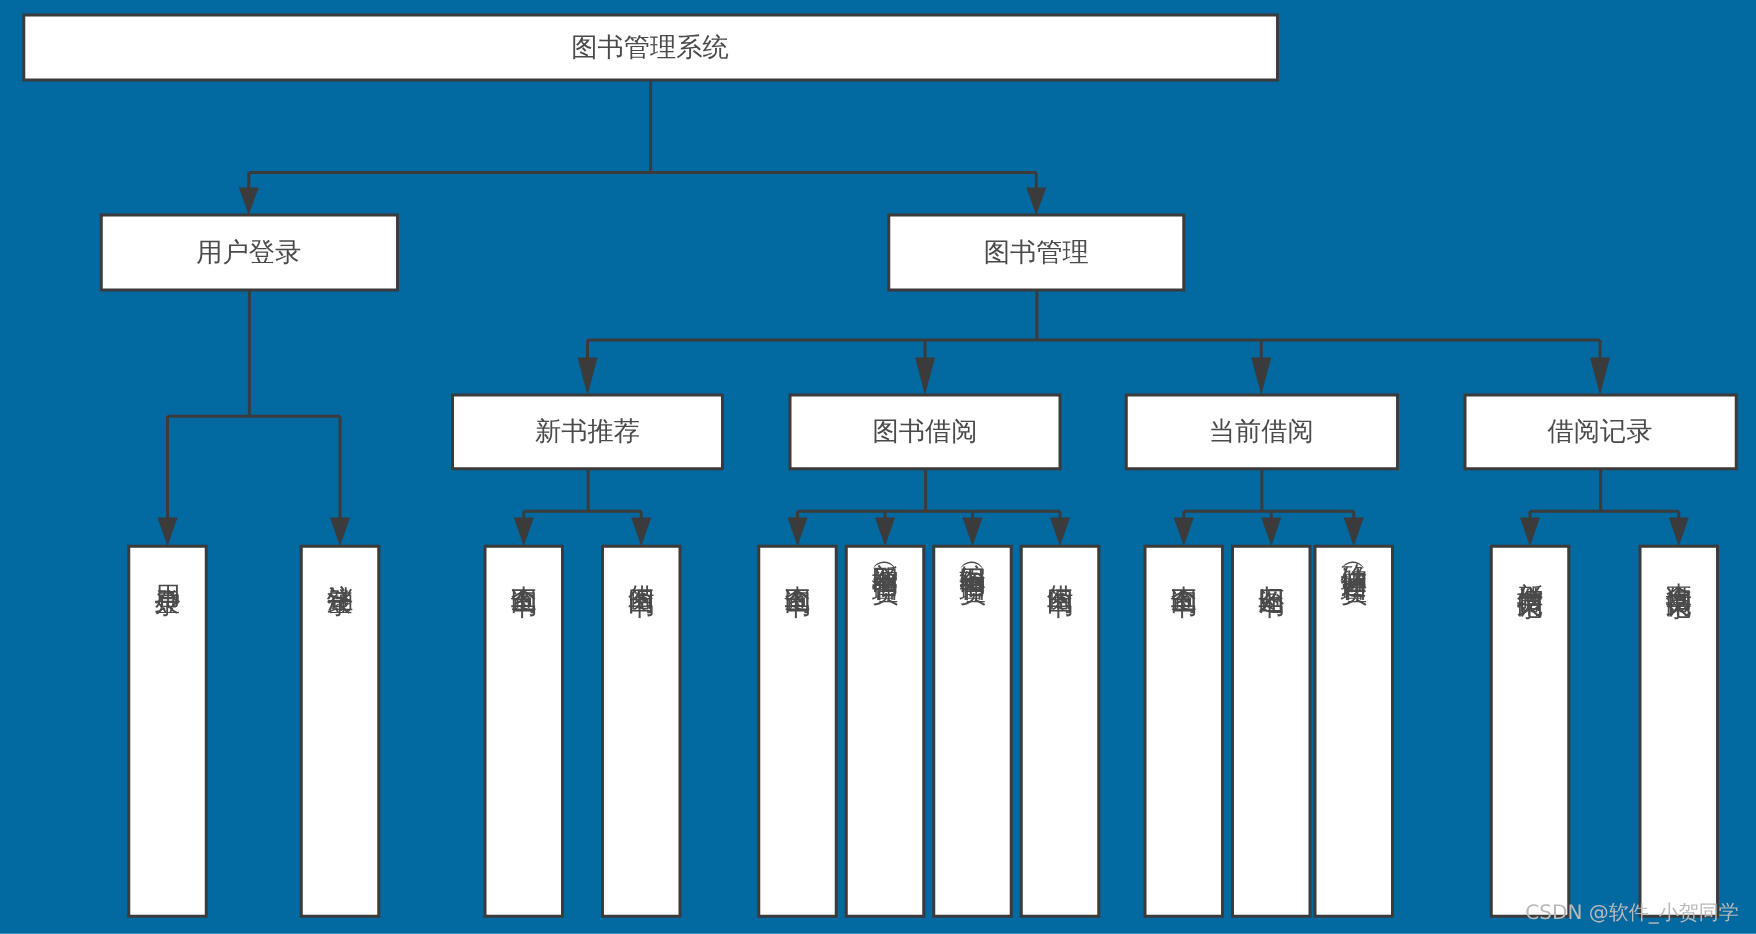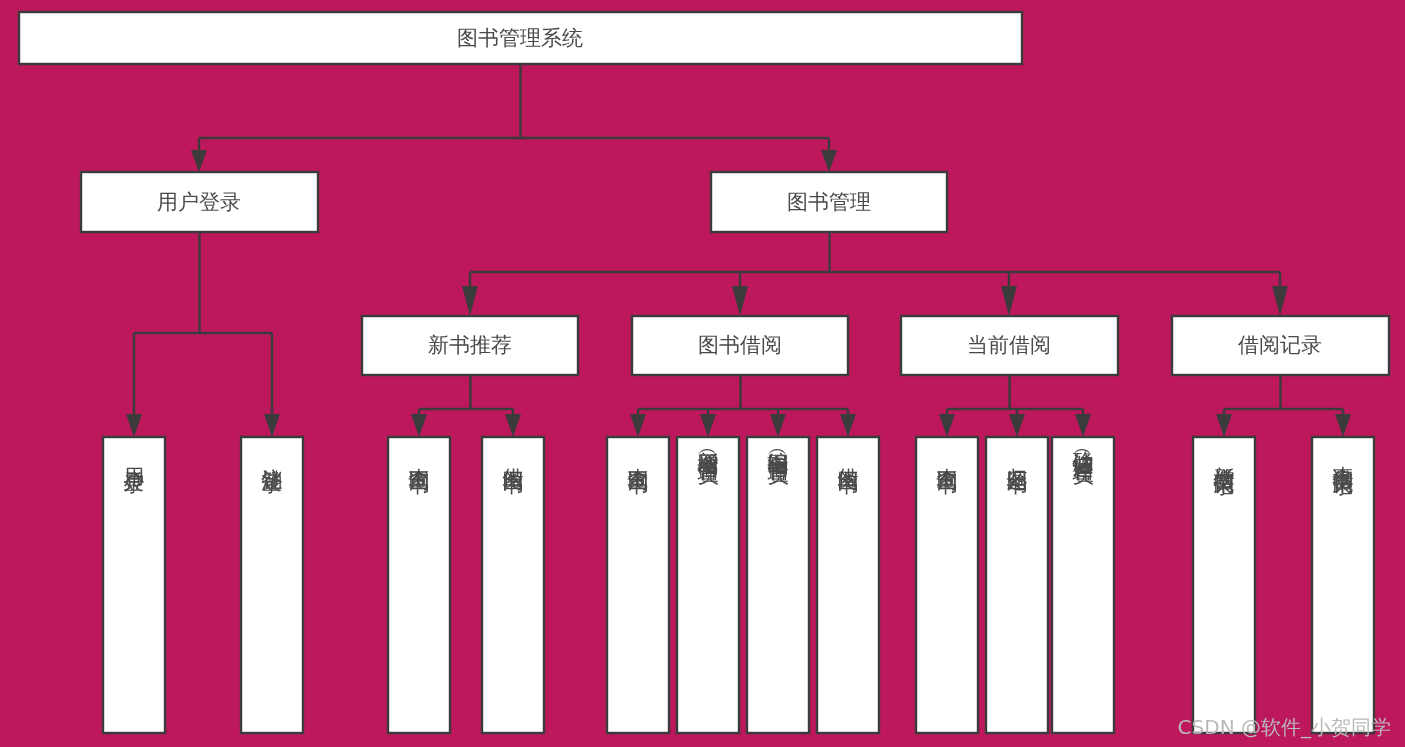--- a/index.html
+++ b/index.html
@@ -10,21 +10,21 @@
   body {
     width: 1405px;
     height: 747px;
     font-family: "DejaVu Sans", "Liberation Sans", sans-serif;
     overflow: hidden;
   }
   #diagram-root {
     position: relative;
     width: 1405px;
     height: 747px;
-    background: #be185d;
+    background: #0369a1;
   }
   svg#flow {
     position: absolute;
     left: 0;
     top: 0;
     width: 1405px;
     height: 747px;
   }
   .node-rect {
     fill: #ffffff;
@@ -54,21 +54,21 @@
     text-anchor: middle;
     writing-mode: vertical-rl;
     text-orientation: upright;
     letter-spacing: 2px;
   }
   .watermark {
     position: absolute;
     right: 14px;
     bottom: 6px;
     font-family: "DejaVu Sans", "Liberation Sans", sans-serif;
-    font-size: 20px;
+    font-size: 16px;
     color: #b9b9b9;
     white-space: nowrap;
     pointer-events: none;
   }
 </style>
 </head>
 <body>
 
 <div id="diagram-root">
 

